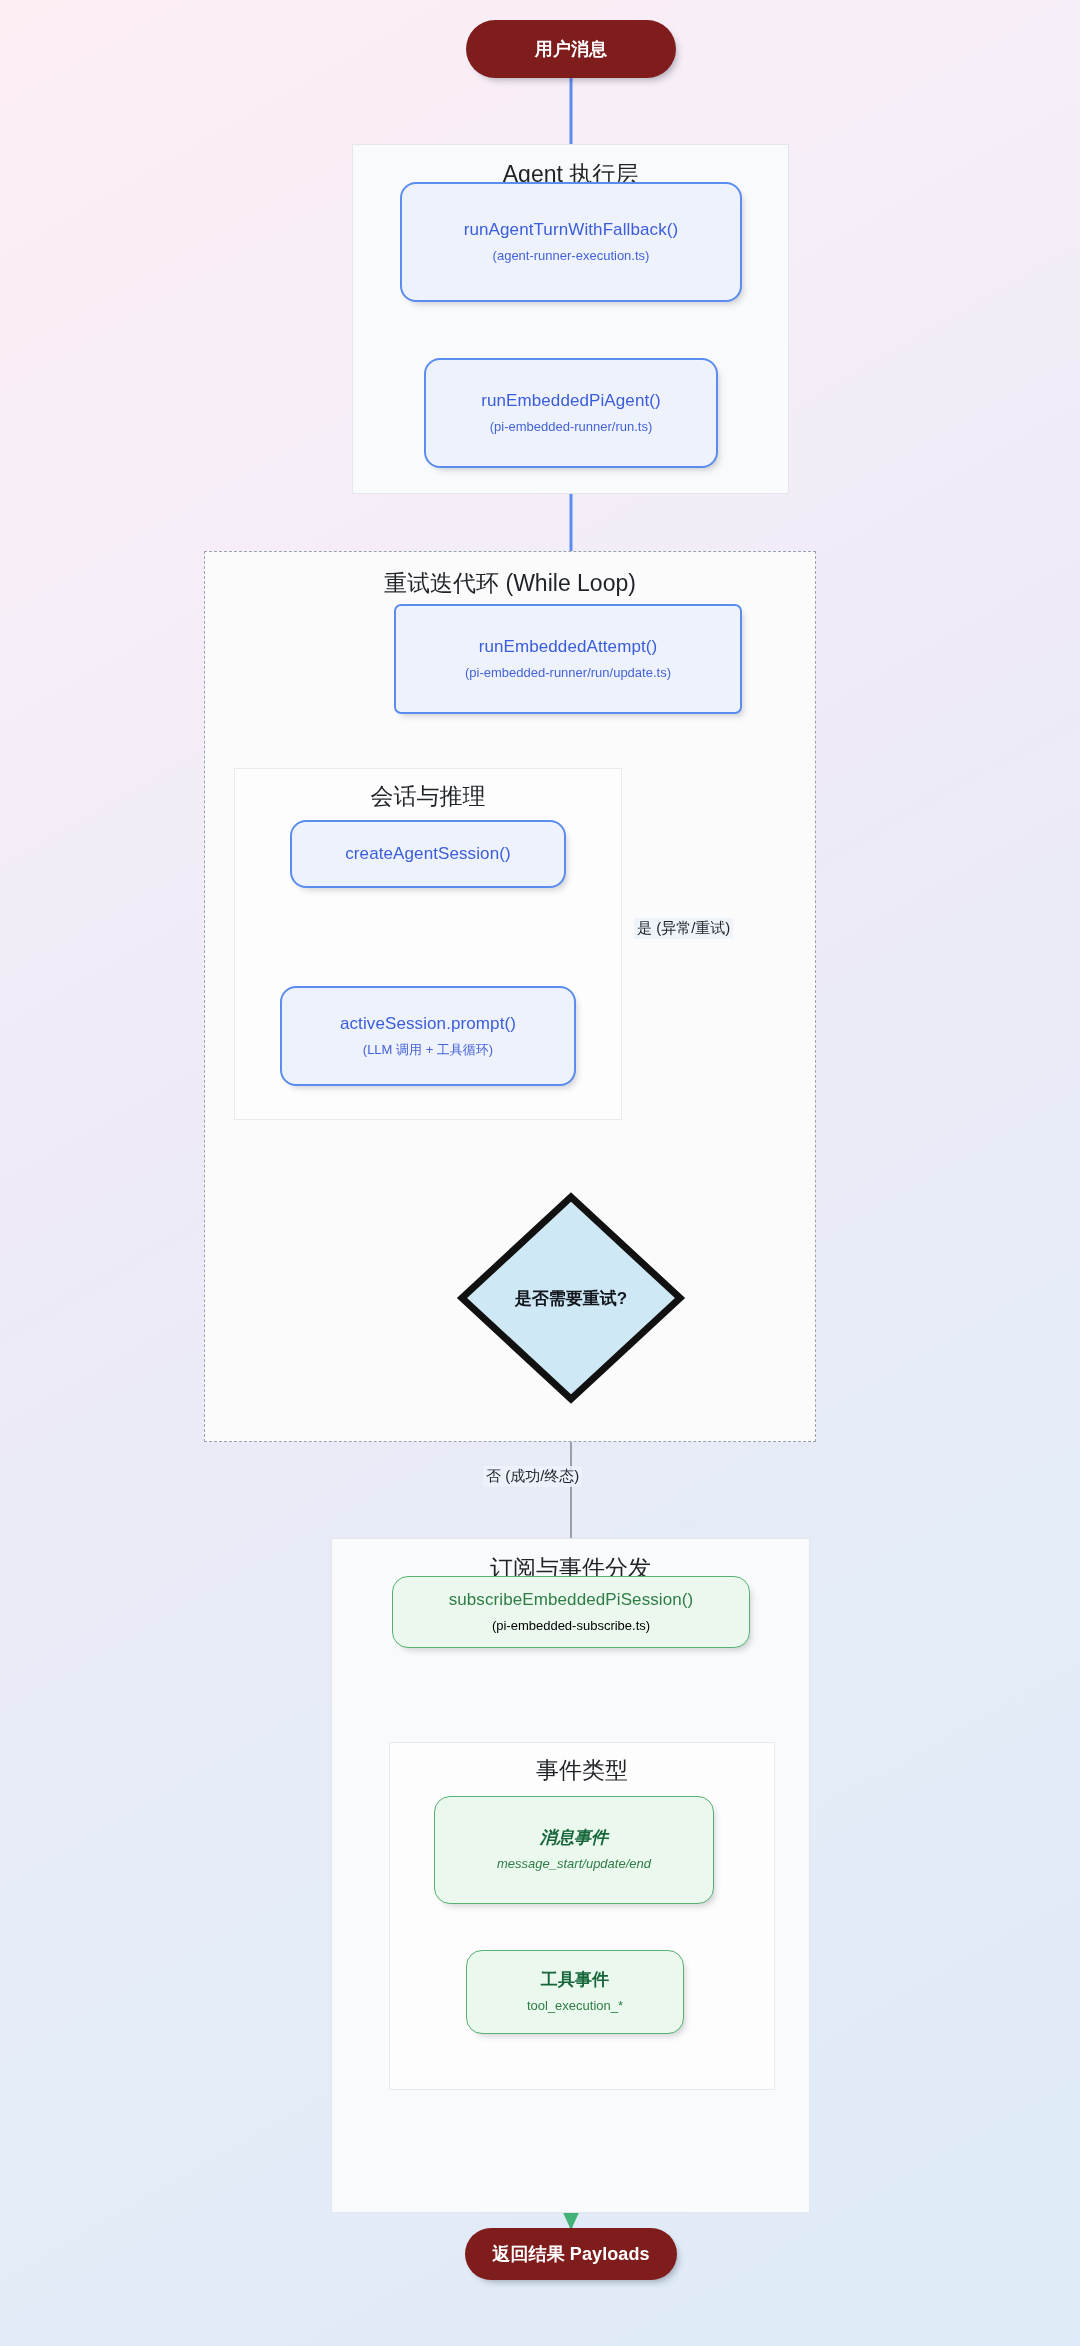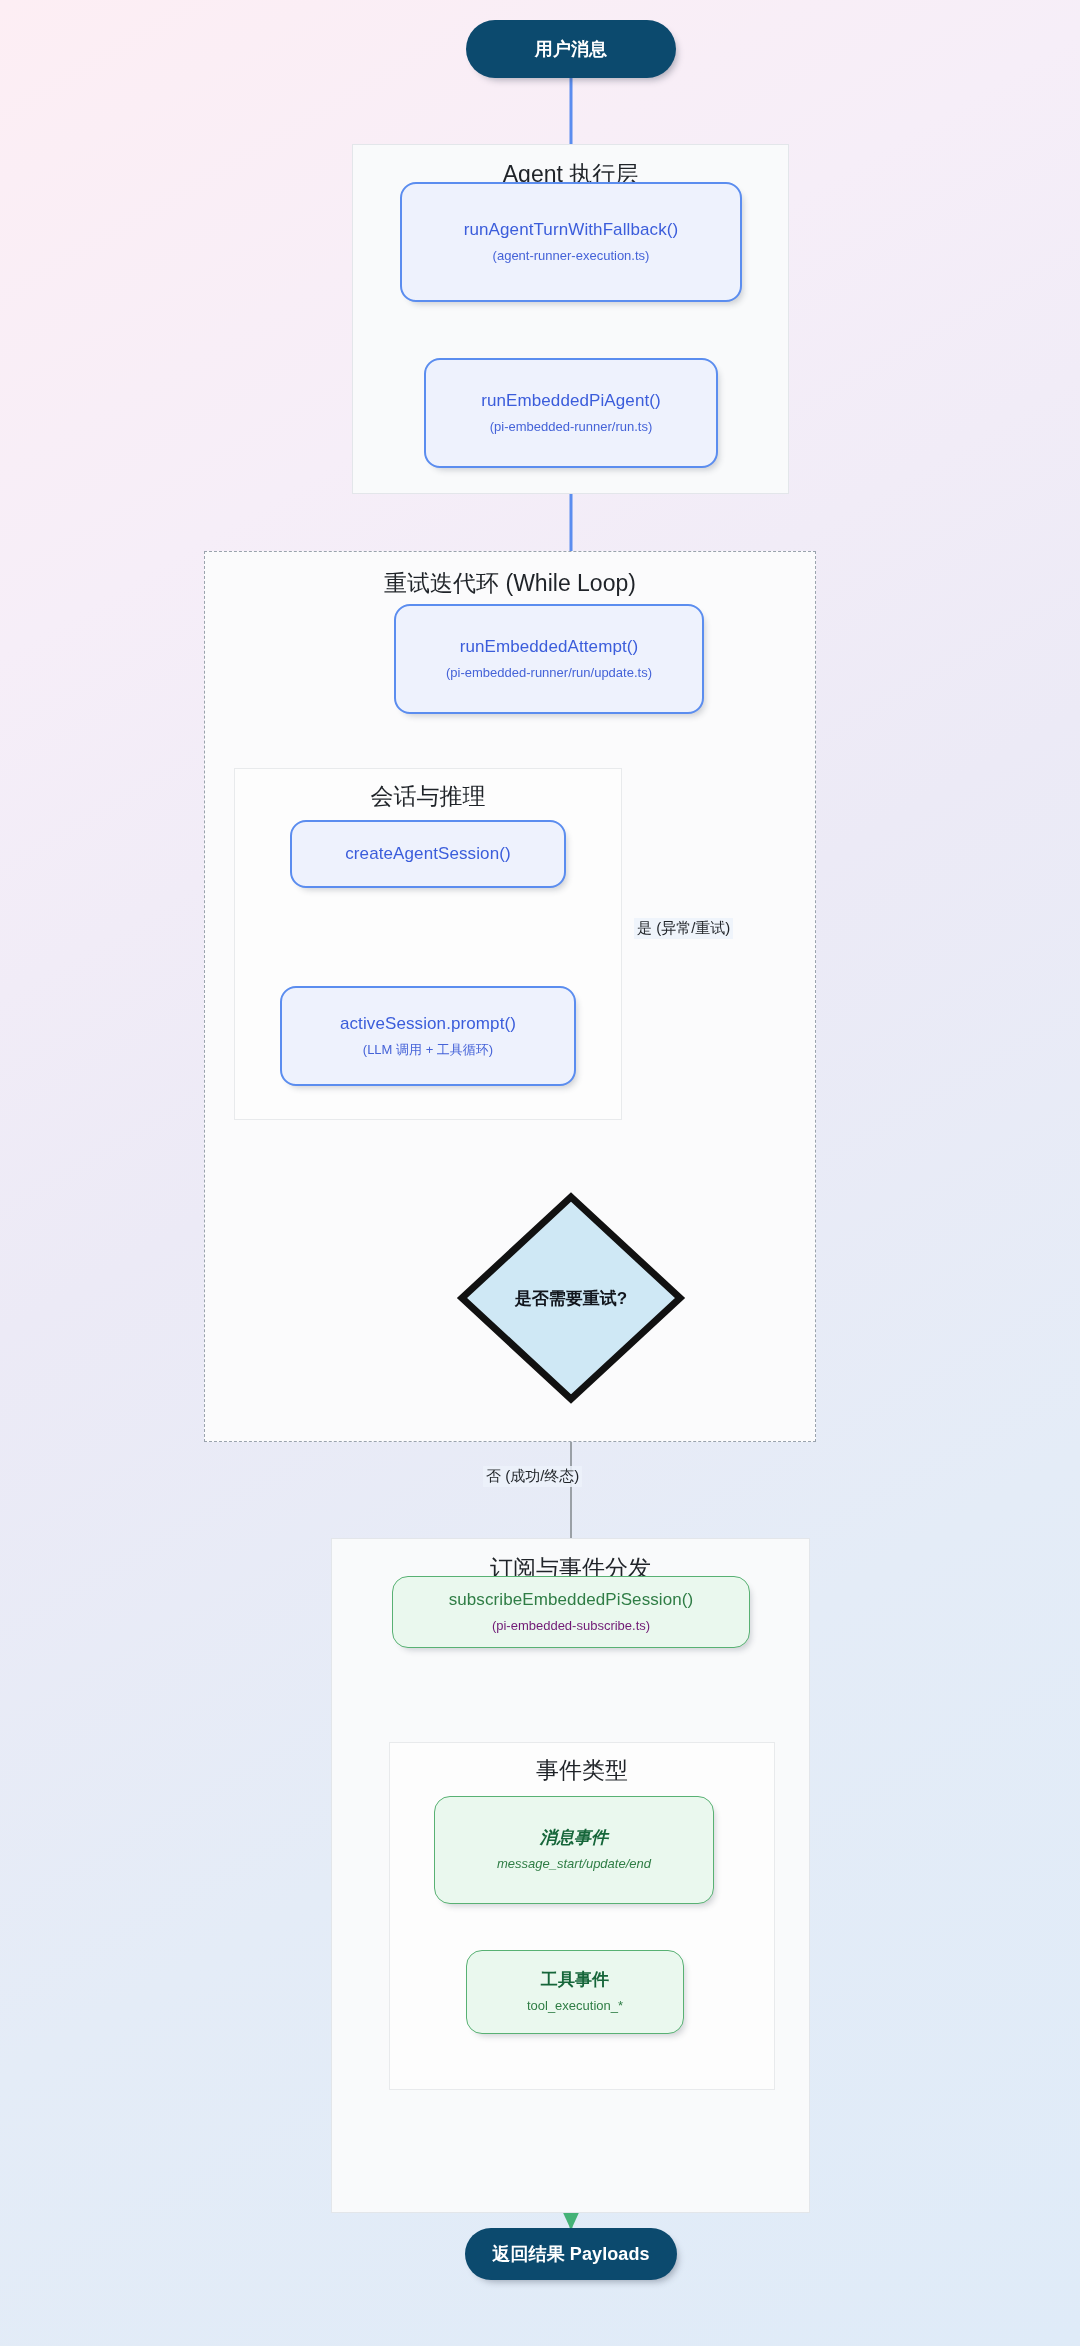--- a/index.html
+++ b/index.html
@@ -85,27 +85,27 @@
   }
   .node.blue .ttl { color: #3b5ddb; }
   .node.blue .sub { color: #4563d8; }
 
   .node.green {
     background: #eaf8ee;
     border: 1.6px solid #58b173;
     color: #2f7d45;
   }
   .node.green .ttl { color: #2f7d45; }
-  .node.green .sub { color: #701a75; }
+  .node.green .sub { color: #000000; }
   .node.green.bold .ttl { font-weight: bold; color: #16663a; }
   .node.green.bold .sub { font-weight: normal; color: #2f7d45; }
 
   .node.pill {
     border-radius: 999px;
-    background: #0c4a6e;
+    background: #7f1d1d;
     border: none;
     color: #ffffff;
     box-shadow: 4px 5px 7px -3px rgba(40,50,70,0.35);
     text-align: right;
   }
   .node.pill .ttl {
     color: #ffffff;
     font-weight: bold;
     font-size: 18px;
   }
@@ -201,21 +201,21 @@
 
   <div class="node blue" style="left:424px; top:358px; width:294px; height:110px;">
     <div class="ttl">runEmbeddedPiAgent()</div>
     <div class="sub">(pi-embedded-runner/run.ts)</div>
   </div>
 
   <div class="subgraph dashed" style="left:204px; top:551px; width:612px; height:891px;">
     <div class="sg-title" style="top:16px;">重试迭代环 (While Loop)</div>
   </div>
 
-  <div class="node blue" style="left:394px; top:604px; width:310px; height:110px;">
+  <div class="node blue" style="left:394px; top:604px; width:348px; height:110px;border-radius:7px;">
     <div class="ttl">runEmbeddedAttempt()</div>
     <div class="sub">(pi-embedded-runner/run/update.ts)</div>
   </div>
 
   <div class="subgraph plain-white" style="left:234px; top:768px; width:388px; height:352px;">
     <div class="sg-title" style="top:12px;">会话与推理</div>
   </div>
 
   <div class="node blue" style="left:290px; top:820px; width:276px; height:68px;">
     <div class="ttl">createAgentSession()</div>

